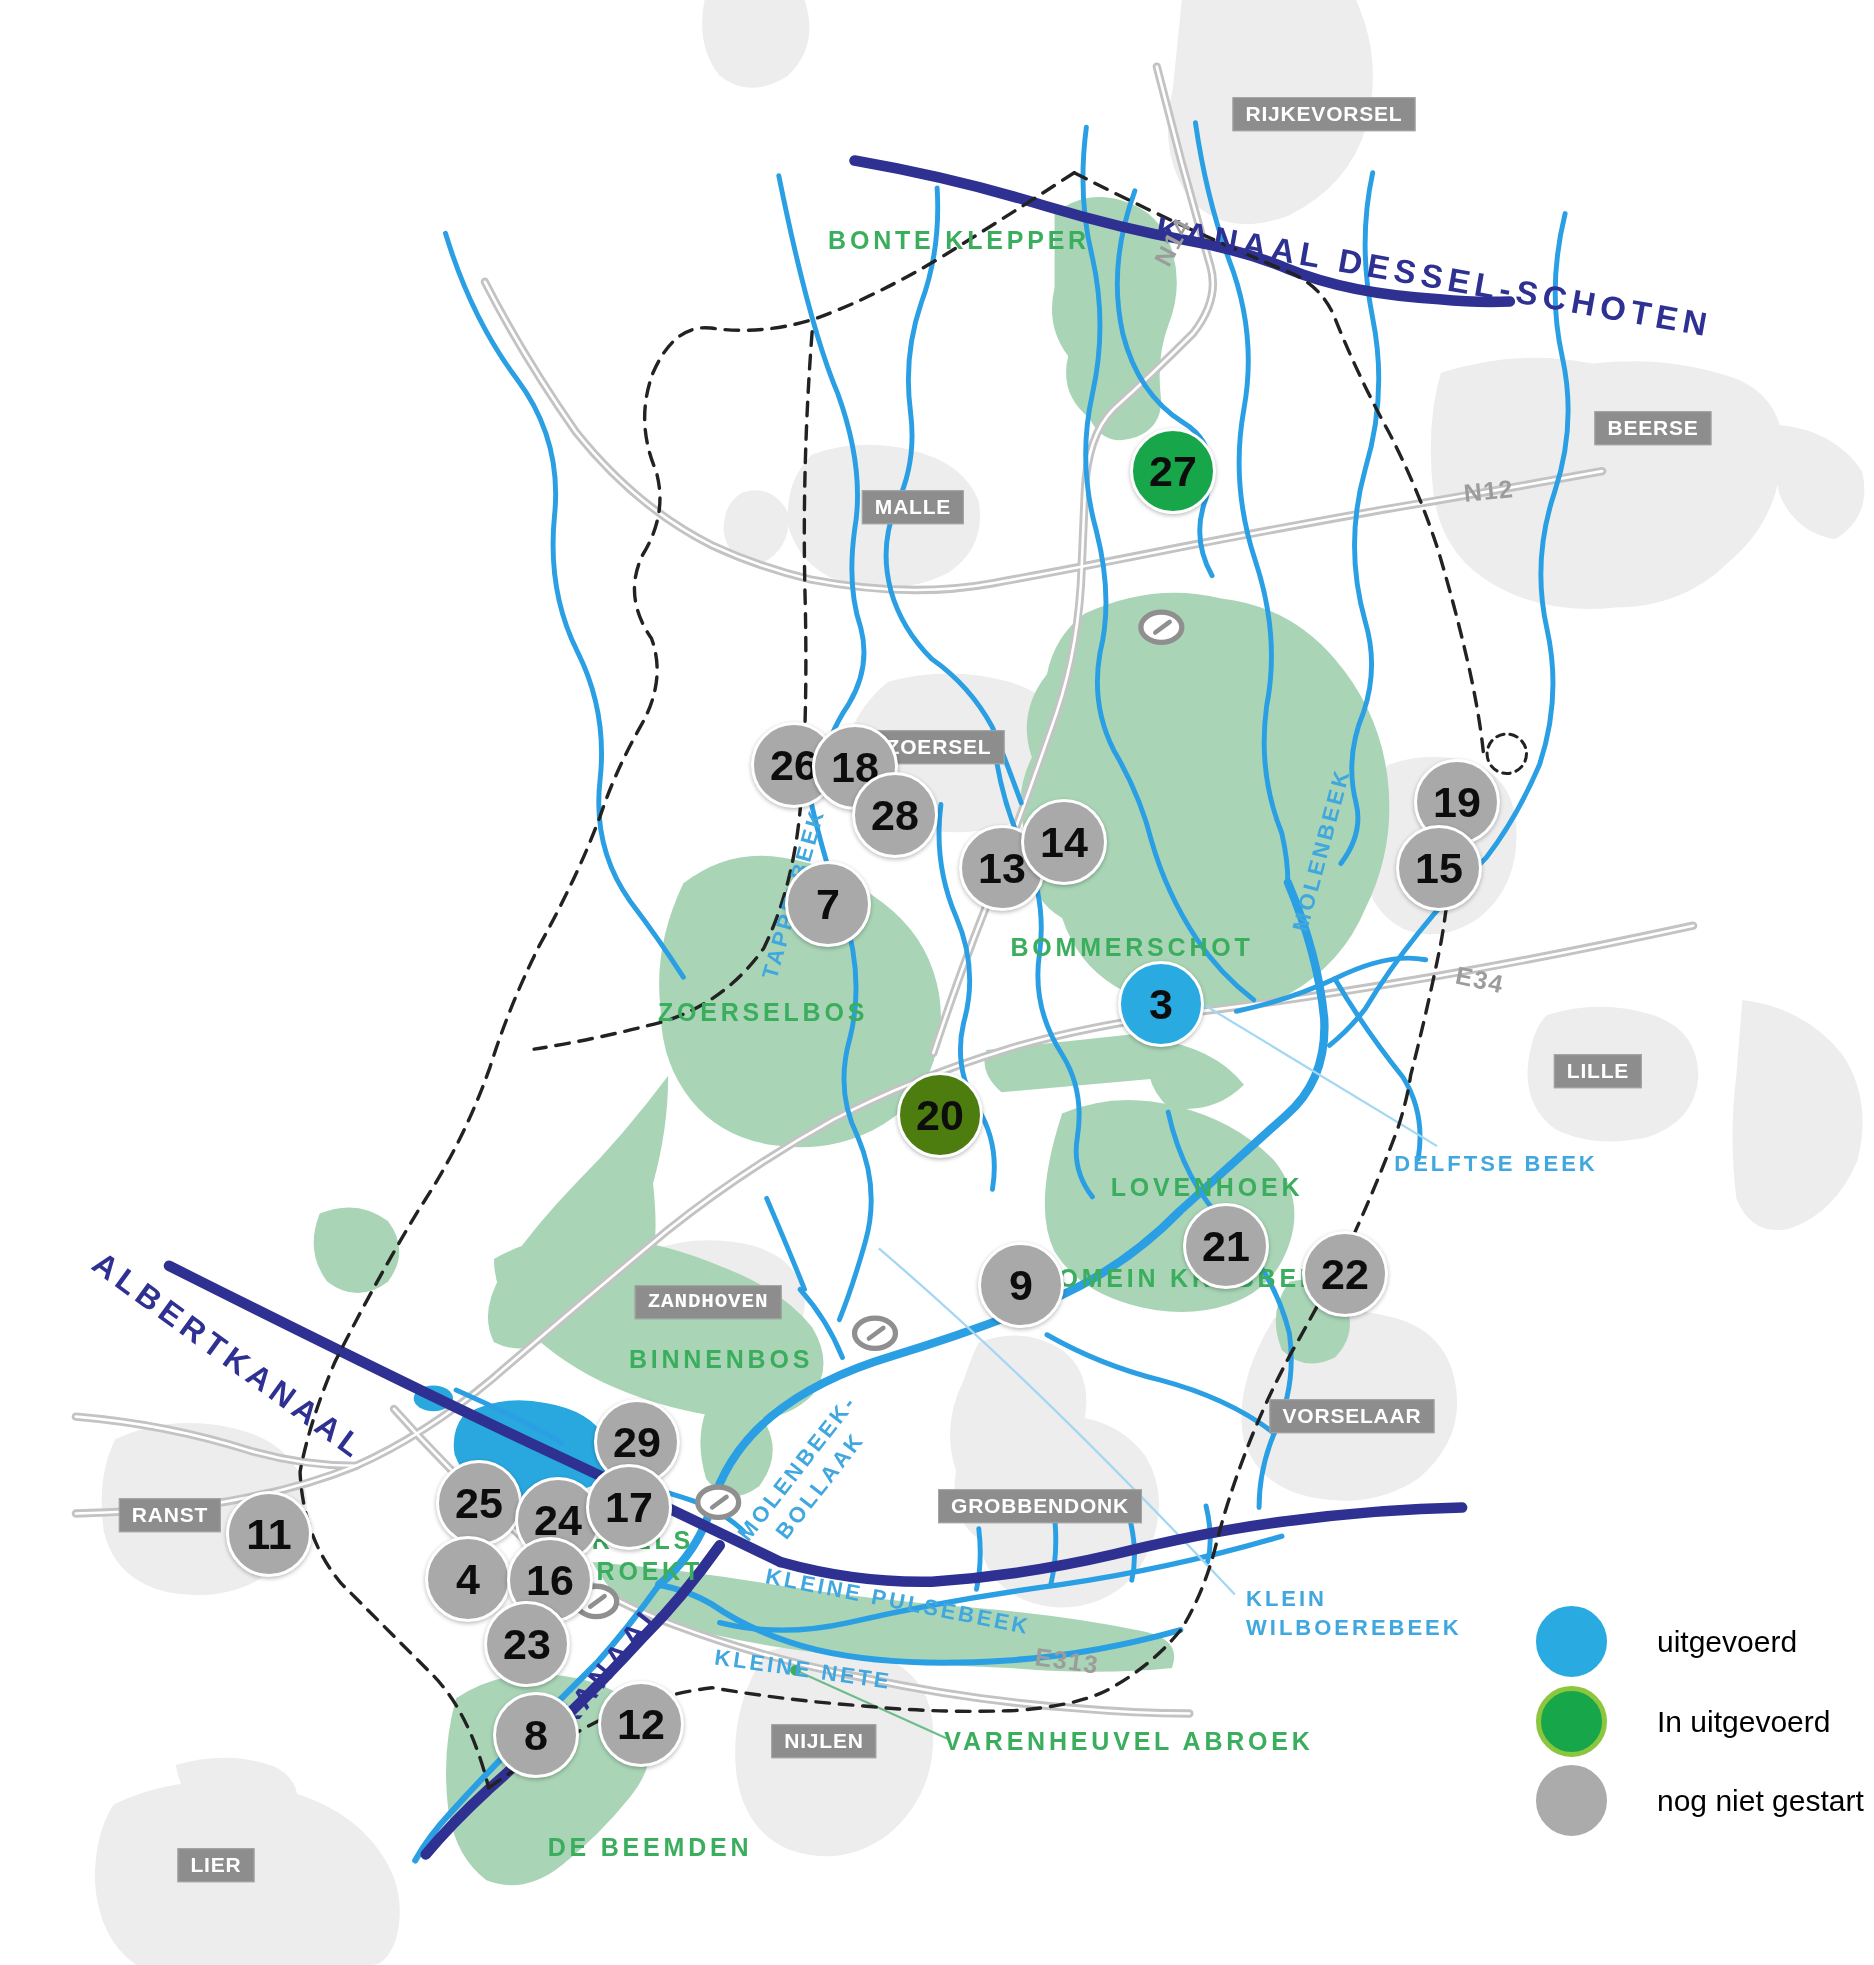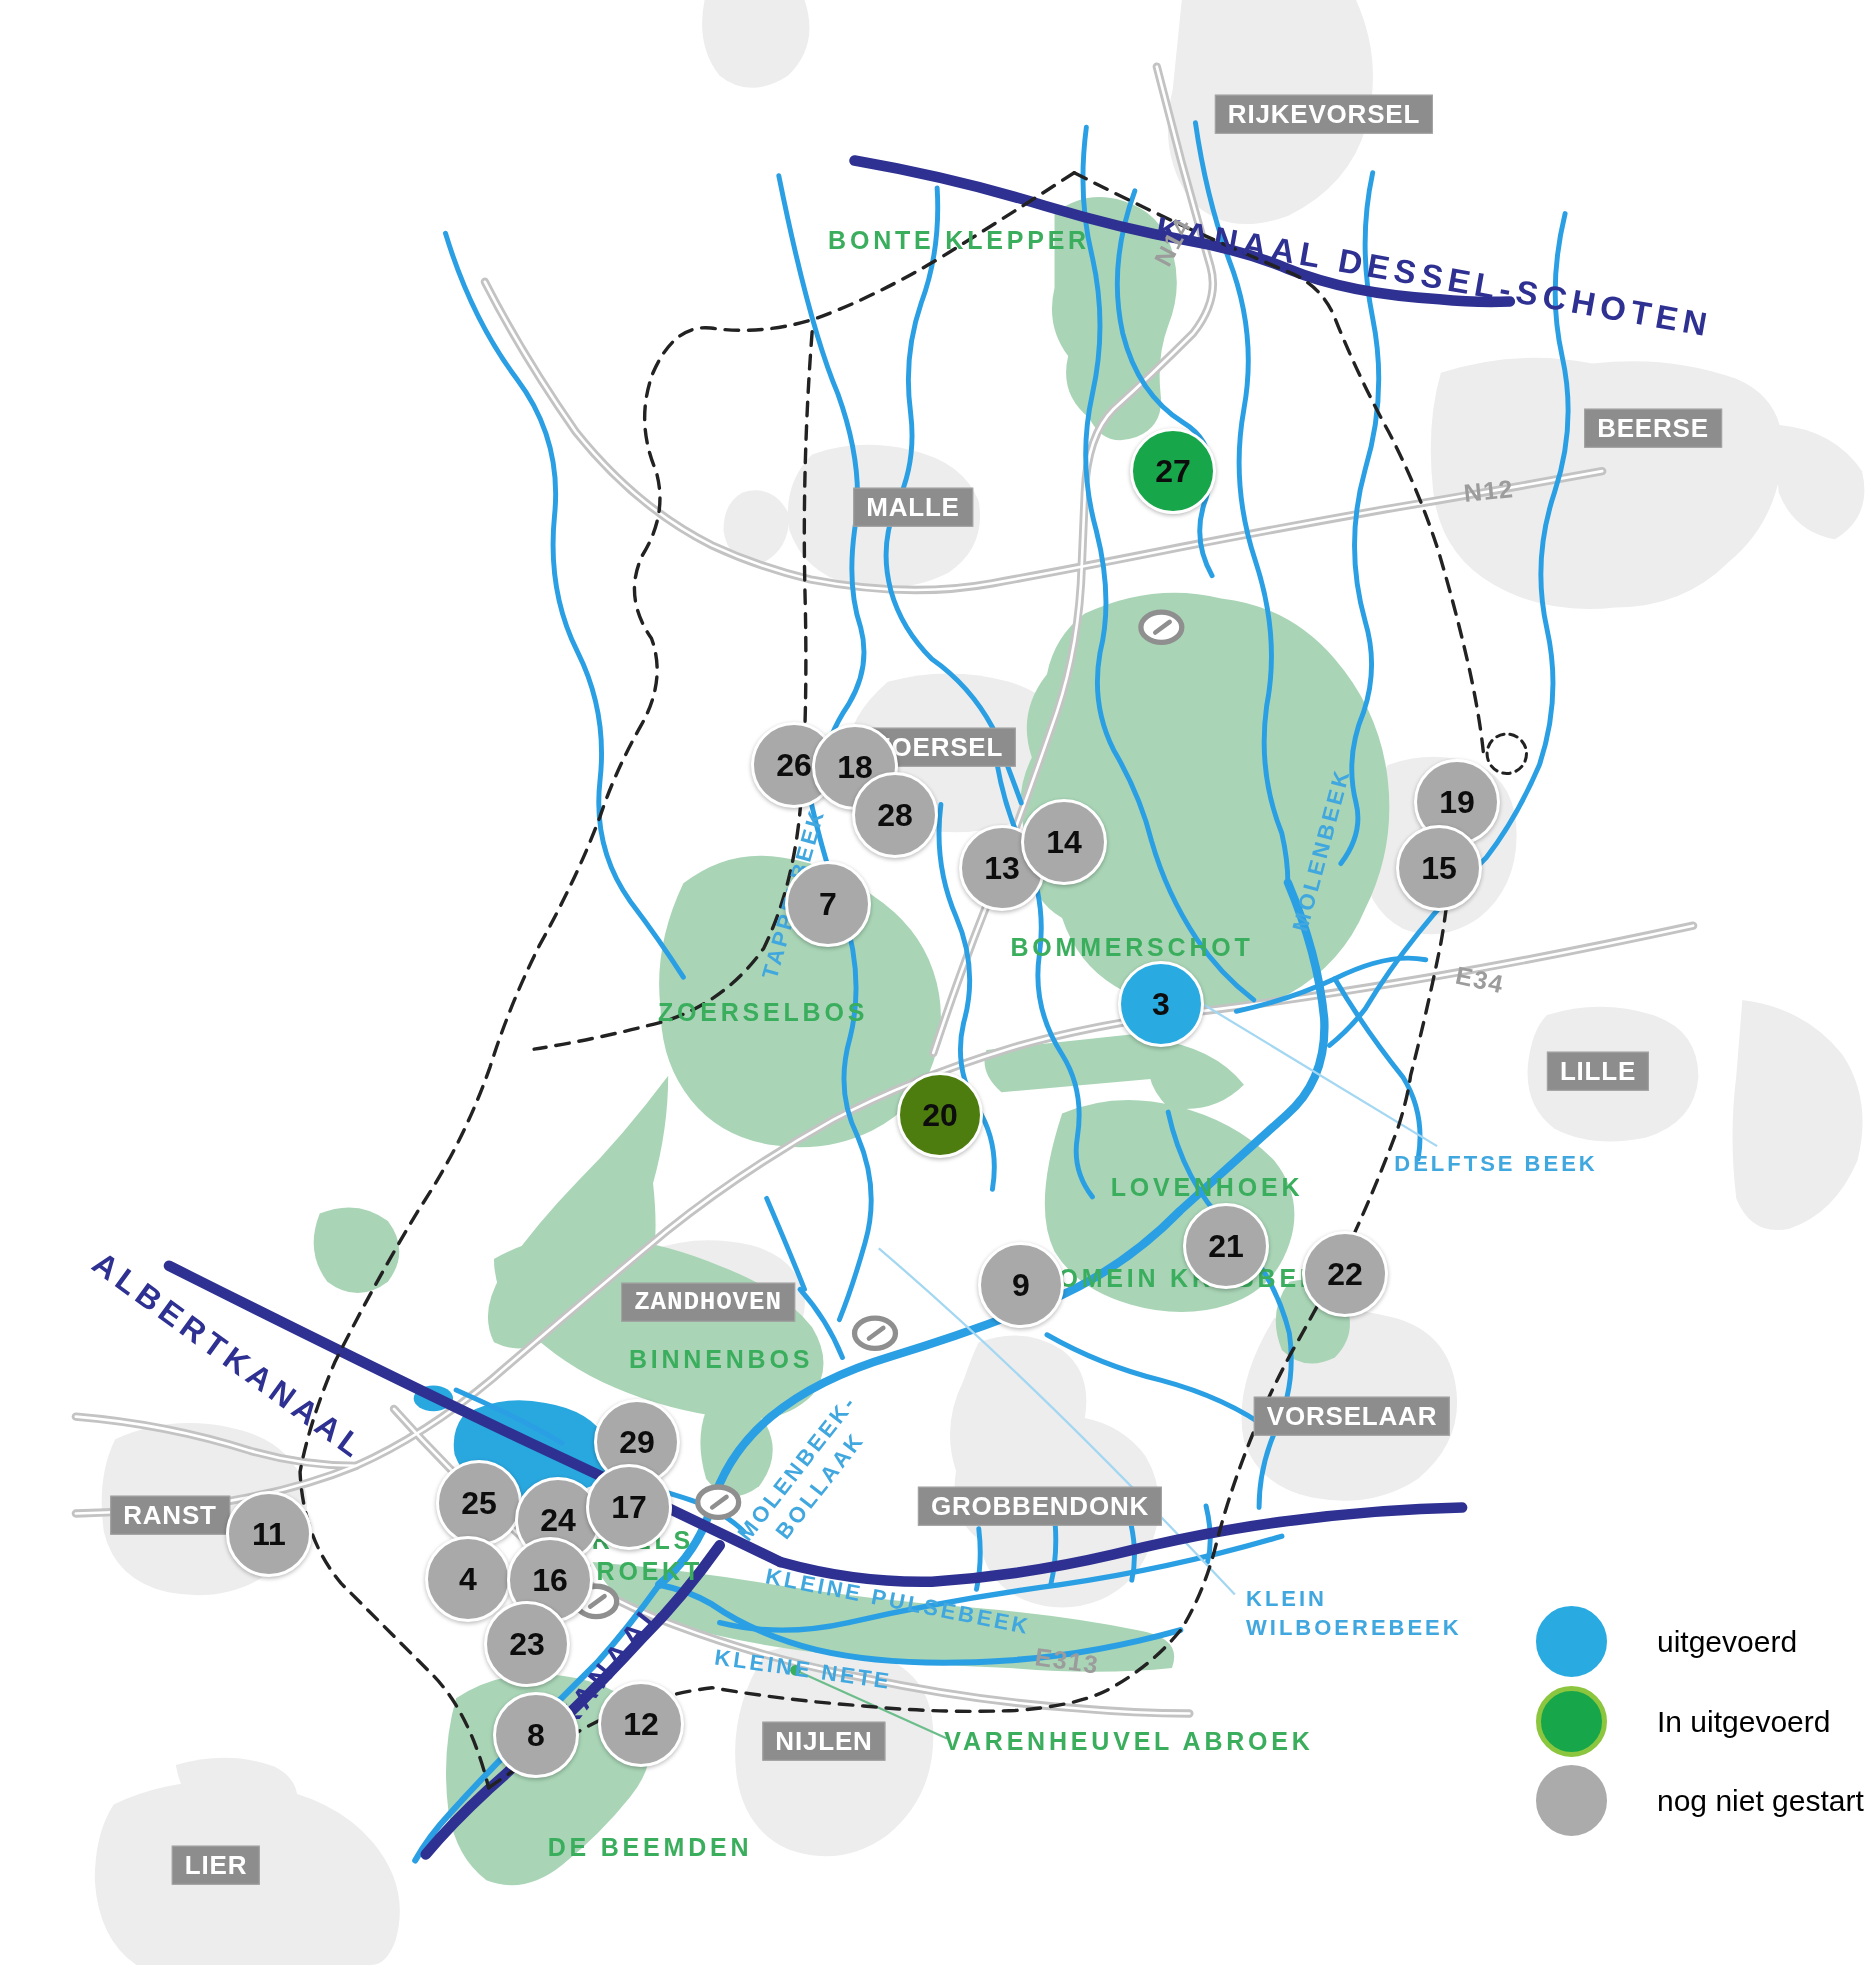--- a/index.html
+++ b/index.html
@@ -2,30 +2,30 @@
 <html style="font-size:12px"><head>
 <meta charset="utf-8">
 <style>
   html,body{margin:0;padding:0;background:#fff;}
   #stage{position:relative;width:1875px;height:1965px;background:#fff;overflow:hidden;
          font-family:"Liberation Sans",sans-serif;}
   #map-art{position:absolute;left:0;top:0;z-index:1;}
   .lbl{position:absolute;transform:translate(-50%,-50%);white-space:pre;z-index:3;pointer-events:none;}
   .lbl.left-anchor{transform:translate(0,-50%);}
   .town-label{z-index:4;transform:translate(-50%,-50%);background:#8d8d8d;color:#fff;
-              font-weight:bold;font-size:26px;letter-spacing:0.8px;padding:5.3px 12px;line-height:1;
+              font-weight:bold;font-size:21px;letter-spacing:0.8px;padding:5.3px 12px;line-height:1;
               border:1.5px solid #a5a5a5;}
   .area-label{color:#3bae5e;font-weight:bold;font-size:25px;letter-spacing:3.8px;line-height:1.25;text-align:center;}
   .water-label{color:#41a7df;font-weight:bold;font-size:22px;letter-spacing:3px;line-height:1.3;text-align:center;}
   .canal-label{color:#2e3192;font-weight:bold;letter-spacing:5.3px;}
   .road-label{color:#9c9c9c;font-weight:bold;font-size:25px;letter-spacing:1.5px;}
   .marker{position:absolute;z-index:6;width:86px;height:86px;border-radius:50%;
           border:3.8px solid #fff;box-sizing:border-box;display:flex;align-items:center;justify-content:center;
           box-shadow:0 1.5px 4.5px rgba(0,0,0,.28);transform:translate(-50%,-50%);cursor:pointer;}
-  .marker span{font-size:32px;font-weight:bold;color:#0d0d0d;line-height:1;}
+  .marker span{font-size:43px;font-weight:bold;color:#0d0d0d;line-height:1;}
   #legend{position:absolute;z-index:7;}
   .legend-row{position:absolute;display:flex;align-items:center;}
   .legend-swatch{width:71px;height:71px;border-radius:50%;box-sizing:border-box;flex:0 0 auto;}
   .legend-text{margin-left:50px;font-size:30px;color:#000;white-space:nowrap;}
 </style>
 </head>
 <body>
 
 <div id="stage">
 

